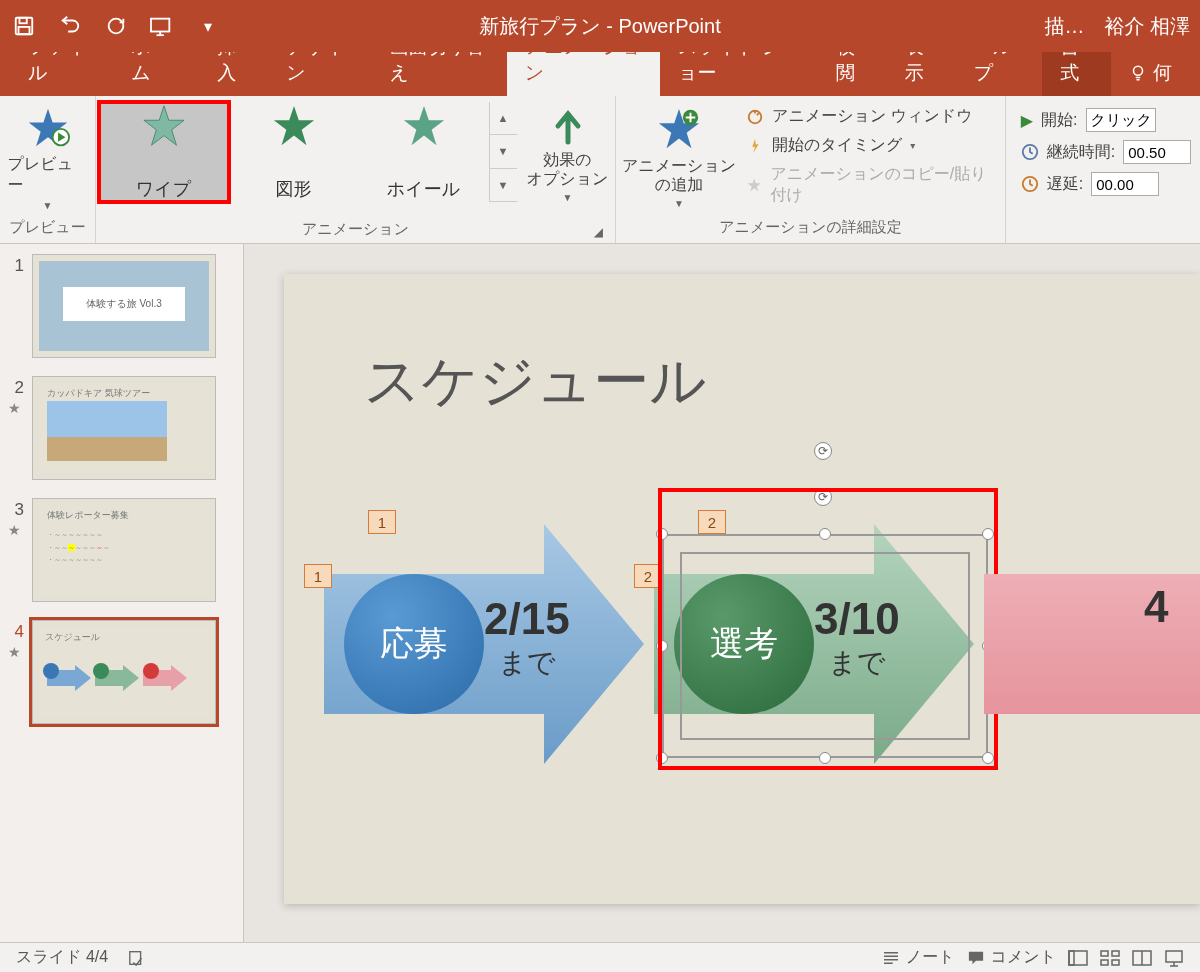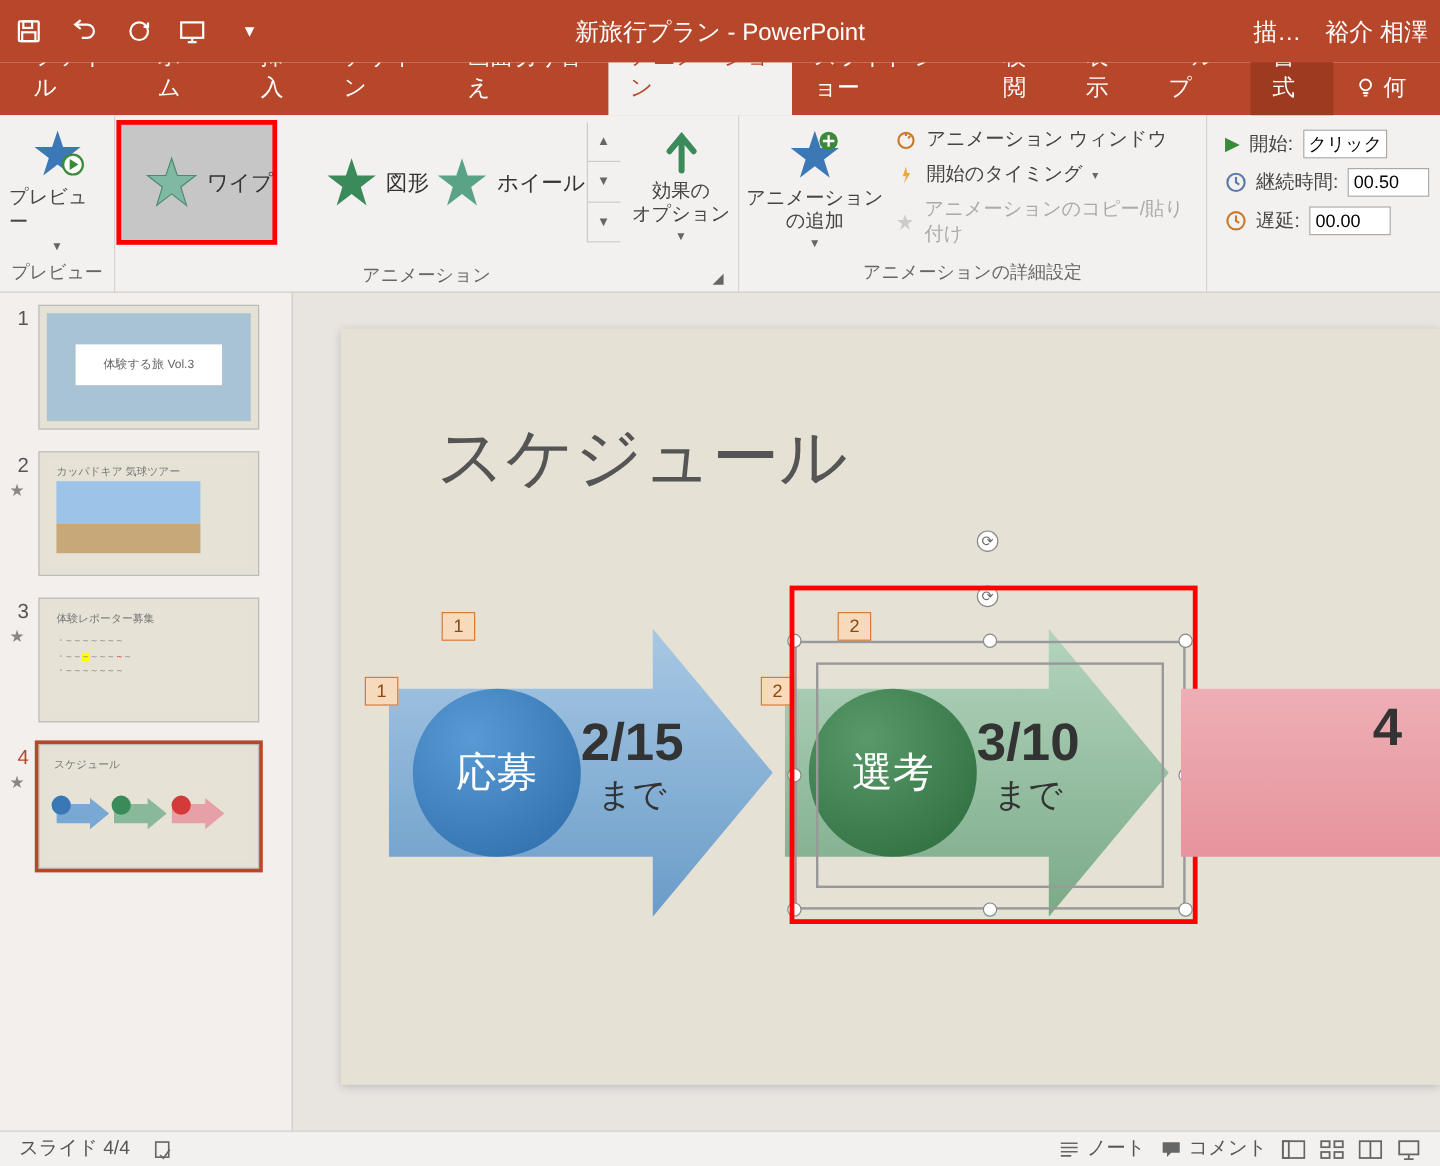--- a/index.html
+++ b/index.html
@@ -21,21 +21,21 @@
 
   
   .ribbon { background: #f3f1ef; height: 148px; display: flex; border-bottom: 1px solid #c9c6c2; }
   .group { border-right: 1px solid #d6d2cd; display:flex; flex-direction:column; align-items:center; padding: 6px 8px 2px; }
   .group-body { display:flex; align-items:flex-start; gap:6px; flex:1; }
   .group-label { font-size: 15px; color: #666; margin-top:auto; padding-bottom:4px;}
   .bigbtn { display:flex; flex-direction:column; align-items:center; justify-content:center; width:80px; padding-top:4px; gap:4px; }
   .bigbtn .lbl { font-size: 16px; color:#444; }
   .star { width:44px; height:44px; }
   .gallery { display:flex; align-items:center; }
-  .gallery-item { width:130px; height:100px; display:flex; flex-direction:row; align-items:center; justify-content:flex-end; gap:6px; border:1px solid transparent;}
+  .gallery-item { width:130px; height:100px; display:flex; flex-direction:column; align-items:center; justify-content:space-between; gap:6px; border:1px solid transparent;}
   .gallery-item.selected { background:#c6c6c6; border:1px solid #999;}
   .gallery-item .label { font-size:18px; color:#333; }
   .gallery-item.highlight { outline:4px solid #ff0000; outline-offset:-2px;}
   .gallery-scroll { width:28px; display:flex; flex-direction:column; border-left:1px solid #ccc; height:100px;}
   .gallery-scroll div{flex:1;display:flex;align-items:center;justify-content:center;border-bottom:1px solid #ccc;font-size:11px;color:#666;}
   .adv-list { display:flex;flex-direction:column; gap:8px; padding:4px 0 0 6px; font-size:16px; color:#444;}
   .adv-list .row { display:flex; align-items:center; gap:8px;}
   .adv-list .row.dis { color:#aaa; }
   .timing { display:flex;flex-direction:column; gap:8px; padding:6px 0 0 6px; font-size:16px; color:#444;}
   .timing .row { display:flex; align-items:center; gap:8px;}

